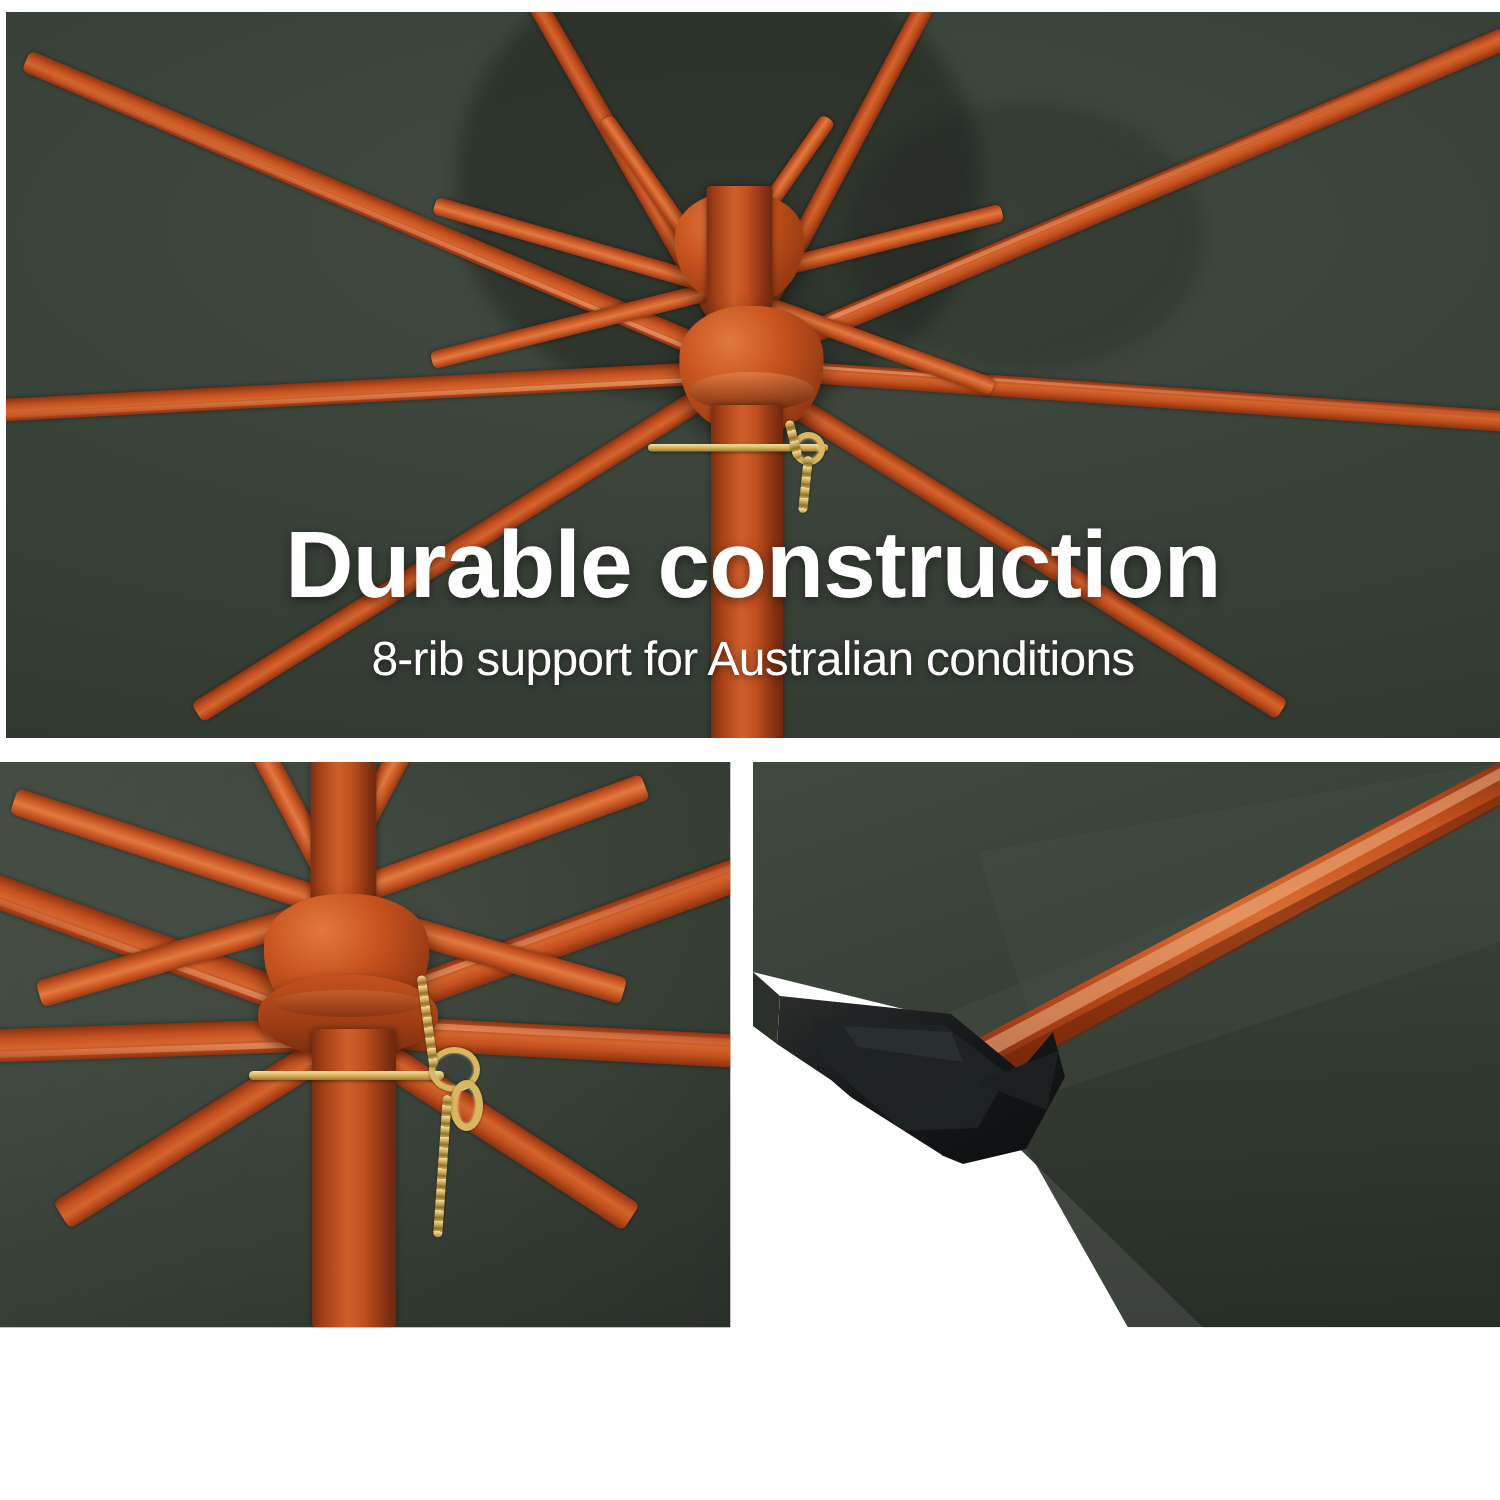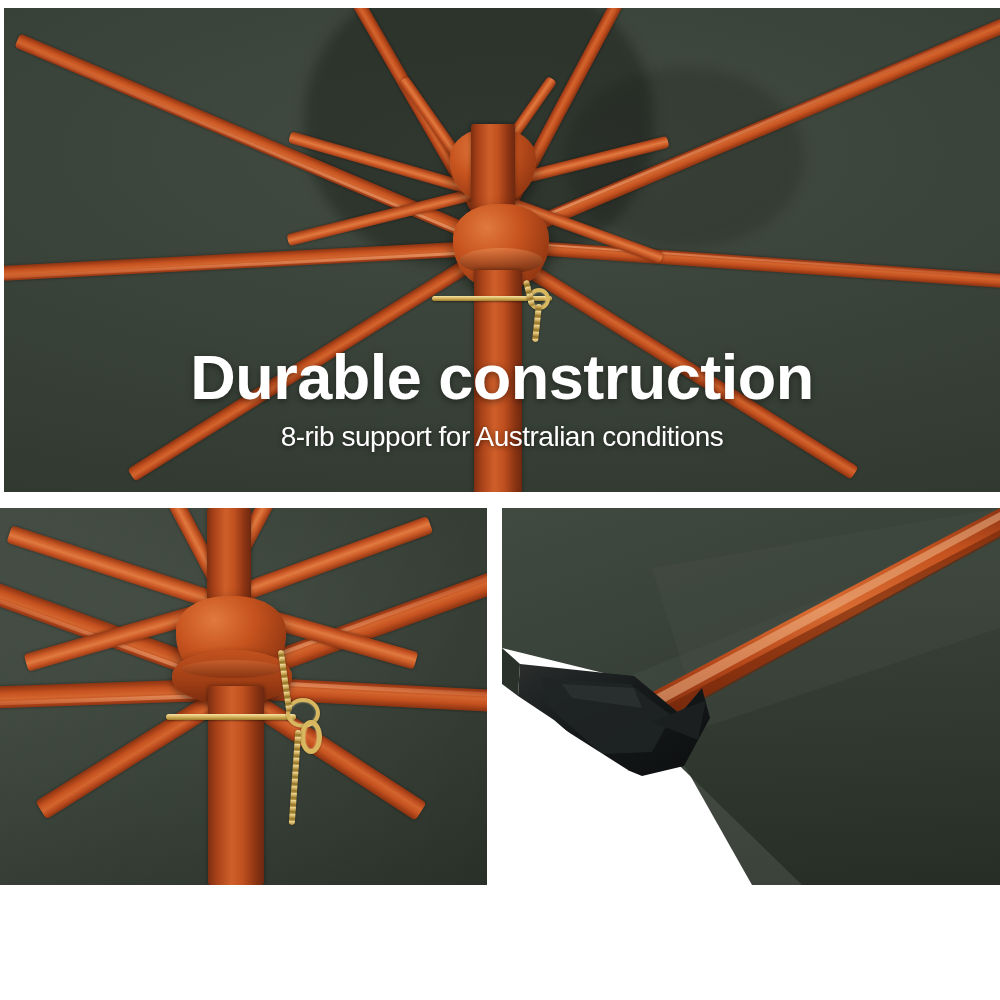--- a/index.html
+++ b/index.html
@@ -123,21 +123,21 @@
     position: absolute;
     left: 0; width: 100%;
     text-align: center;
     color: #ffffff;
     font-weight: 700;
     letter-spacing: -.5px;
     text-shadow: 0 2px 7px rgba(0,0,0,.45);
     white-space: nowrap;
   }
   #title    { top: 338px; font-size: 63px; line-height: 1.0; }
-  #subtitle { top: 415px; font-size: 28px; font-weight: 400; line-height: 1.0;
+  #subtitle { top: 415px; font-size: 32px; font-weight: 400; line-height: 1.0;
               text-shadow: 0 1px 5px rgba(0,0,0,.5); }
 
   .vgutter, .hgutter { position: absolute; background: #ffffff; }
 </style>
 </head>
 <body>
 
 <div id="stage">
 
   <div class="panel" id="panel-top">

